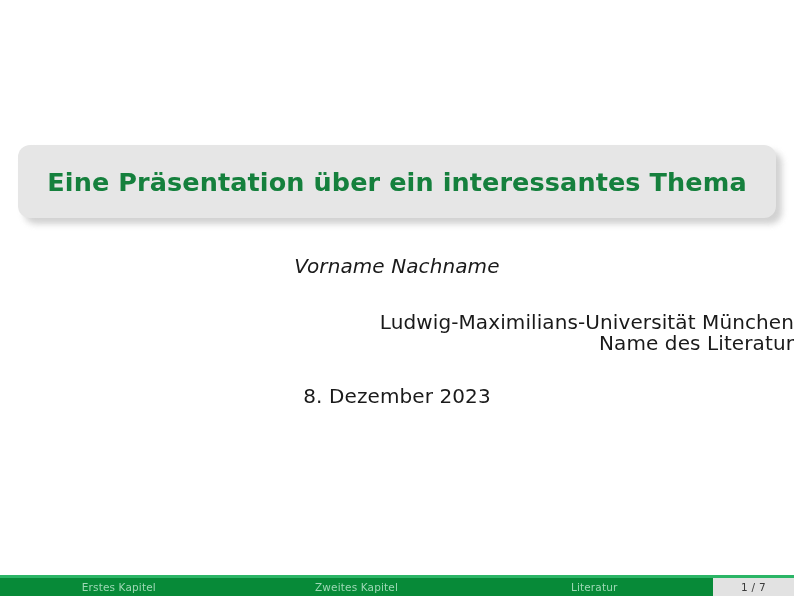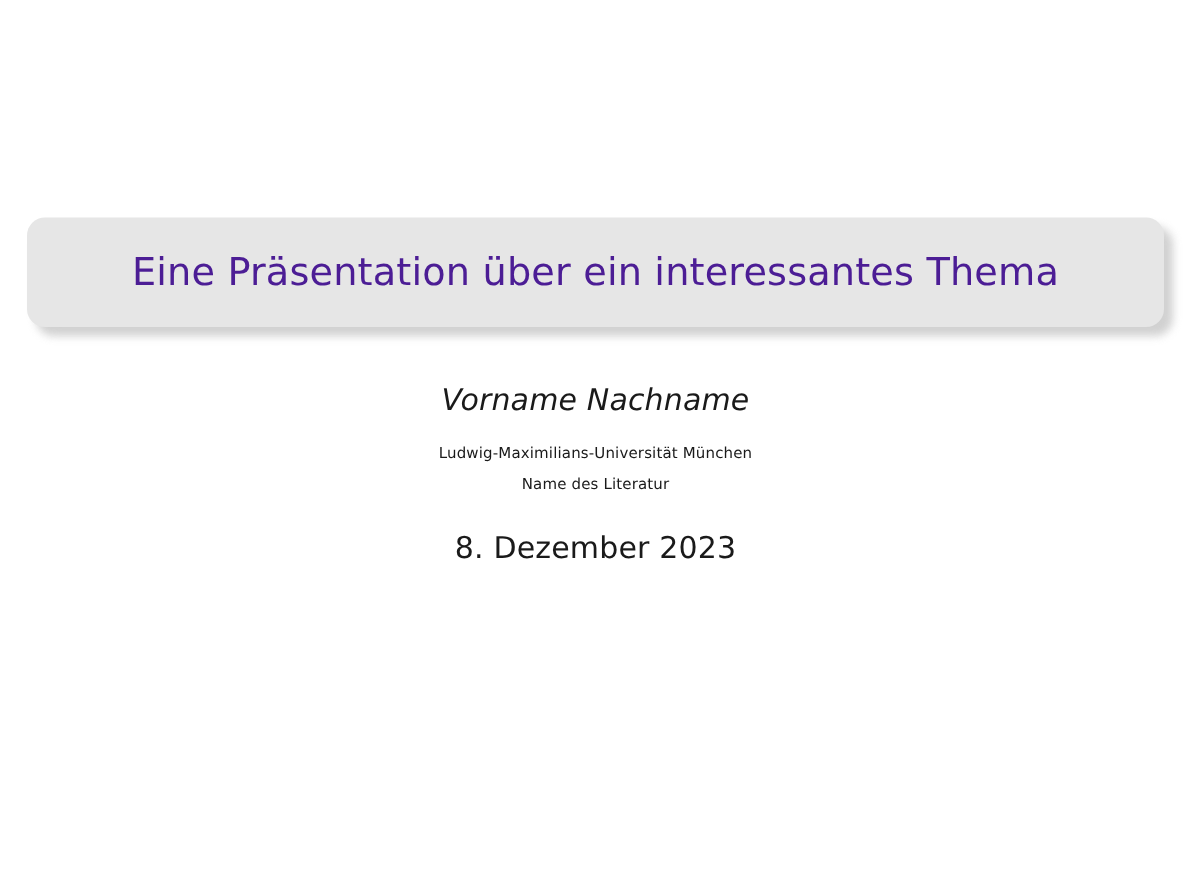--- a/index.html
+++ b/index.html
@@ -44,50 +44,51 @@
     top: 0;
     width: 100%;
     height: 100%;
     border-radius: 12px;
     background: #e6e6e6;
     display: flex;
     align-items: center;
     justify-content: center;
   }
   .title-text {
-    color: #4c1d95;
+    color: #15803d;
     font-size: 25.5px;
     letter-spacing: 0.1px;
-    font-weight: 400;
+    font-weight: 700;
     white-space: nowrap;
   }
 
   
   .meta {
     position: absolute;
     left: 0;
     top: 252px;
     width: 794px;
     text-align: center;
     color: #1a1a1a;
   }
   .author {
     font-size: 20px;
     line-height: 28px;
     letter-spacing: 0.1px;
     font-style: italic;
   }
   .institute {
-    margin-top: 12px;
-    font-size: 10px;
+    margin-top: 32px;
+    font-size: 20px;
     line-height: 21px;
     letter-spacing: 0.1px;
+    text-align: right;
   }
   .date {
-    margin-top: 17px;
+    margin-top: 28px;
     font-size: 20px;
     line-height: 28px;
     letter-spacing: 0.1px;
   }
 
   
   #footer {
     position: absolute;
     left: 0;
     bottom: 0;
@@ -149,14 +150,23 @@
 
   <div class="meta">
     <div class="author">Vorname Nachname</div>
     <div class="institute">
       <div>Ludwig-Maximilians-Universität München</div>
       <div>Name des Literatur</div>
     </div>
     <div class="date">8. Dezember 2023</div>
   </div>
 
+  <div id="footer">
+    <div class="footer-topline"></div>
+    <div class="footer-main">
+      <div class="footer-sec">Erstes Kapitel</div>
+      <div class="footer-sec">Zweites Kapitel</div>
+      <div class="footer-sec">Literatur</div>
+    </div>
+    <div class="footer-page">1 / 7</div>
+  </div>
 
 </div>
 
 </body></html>

